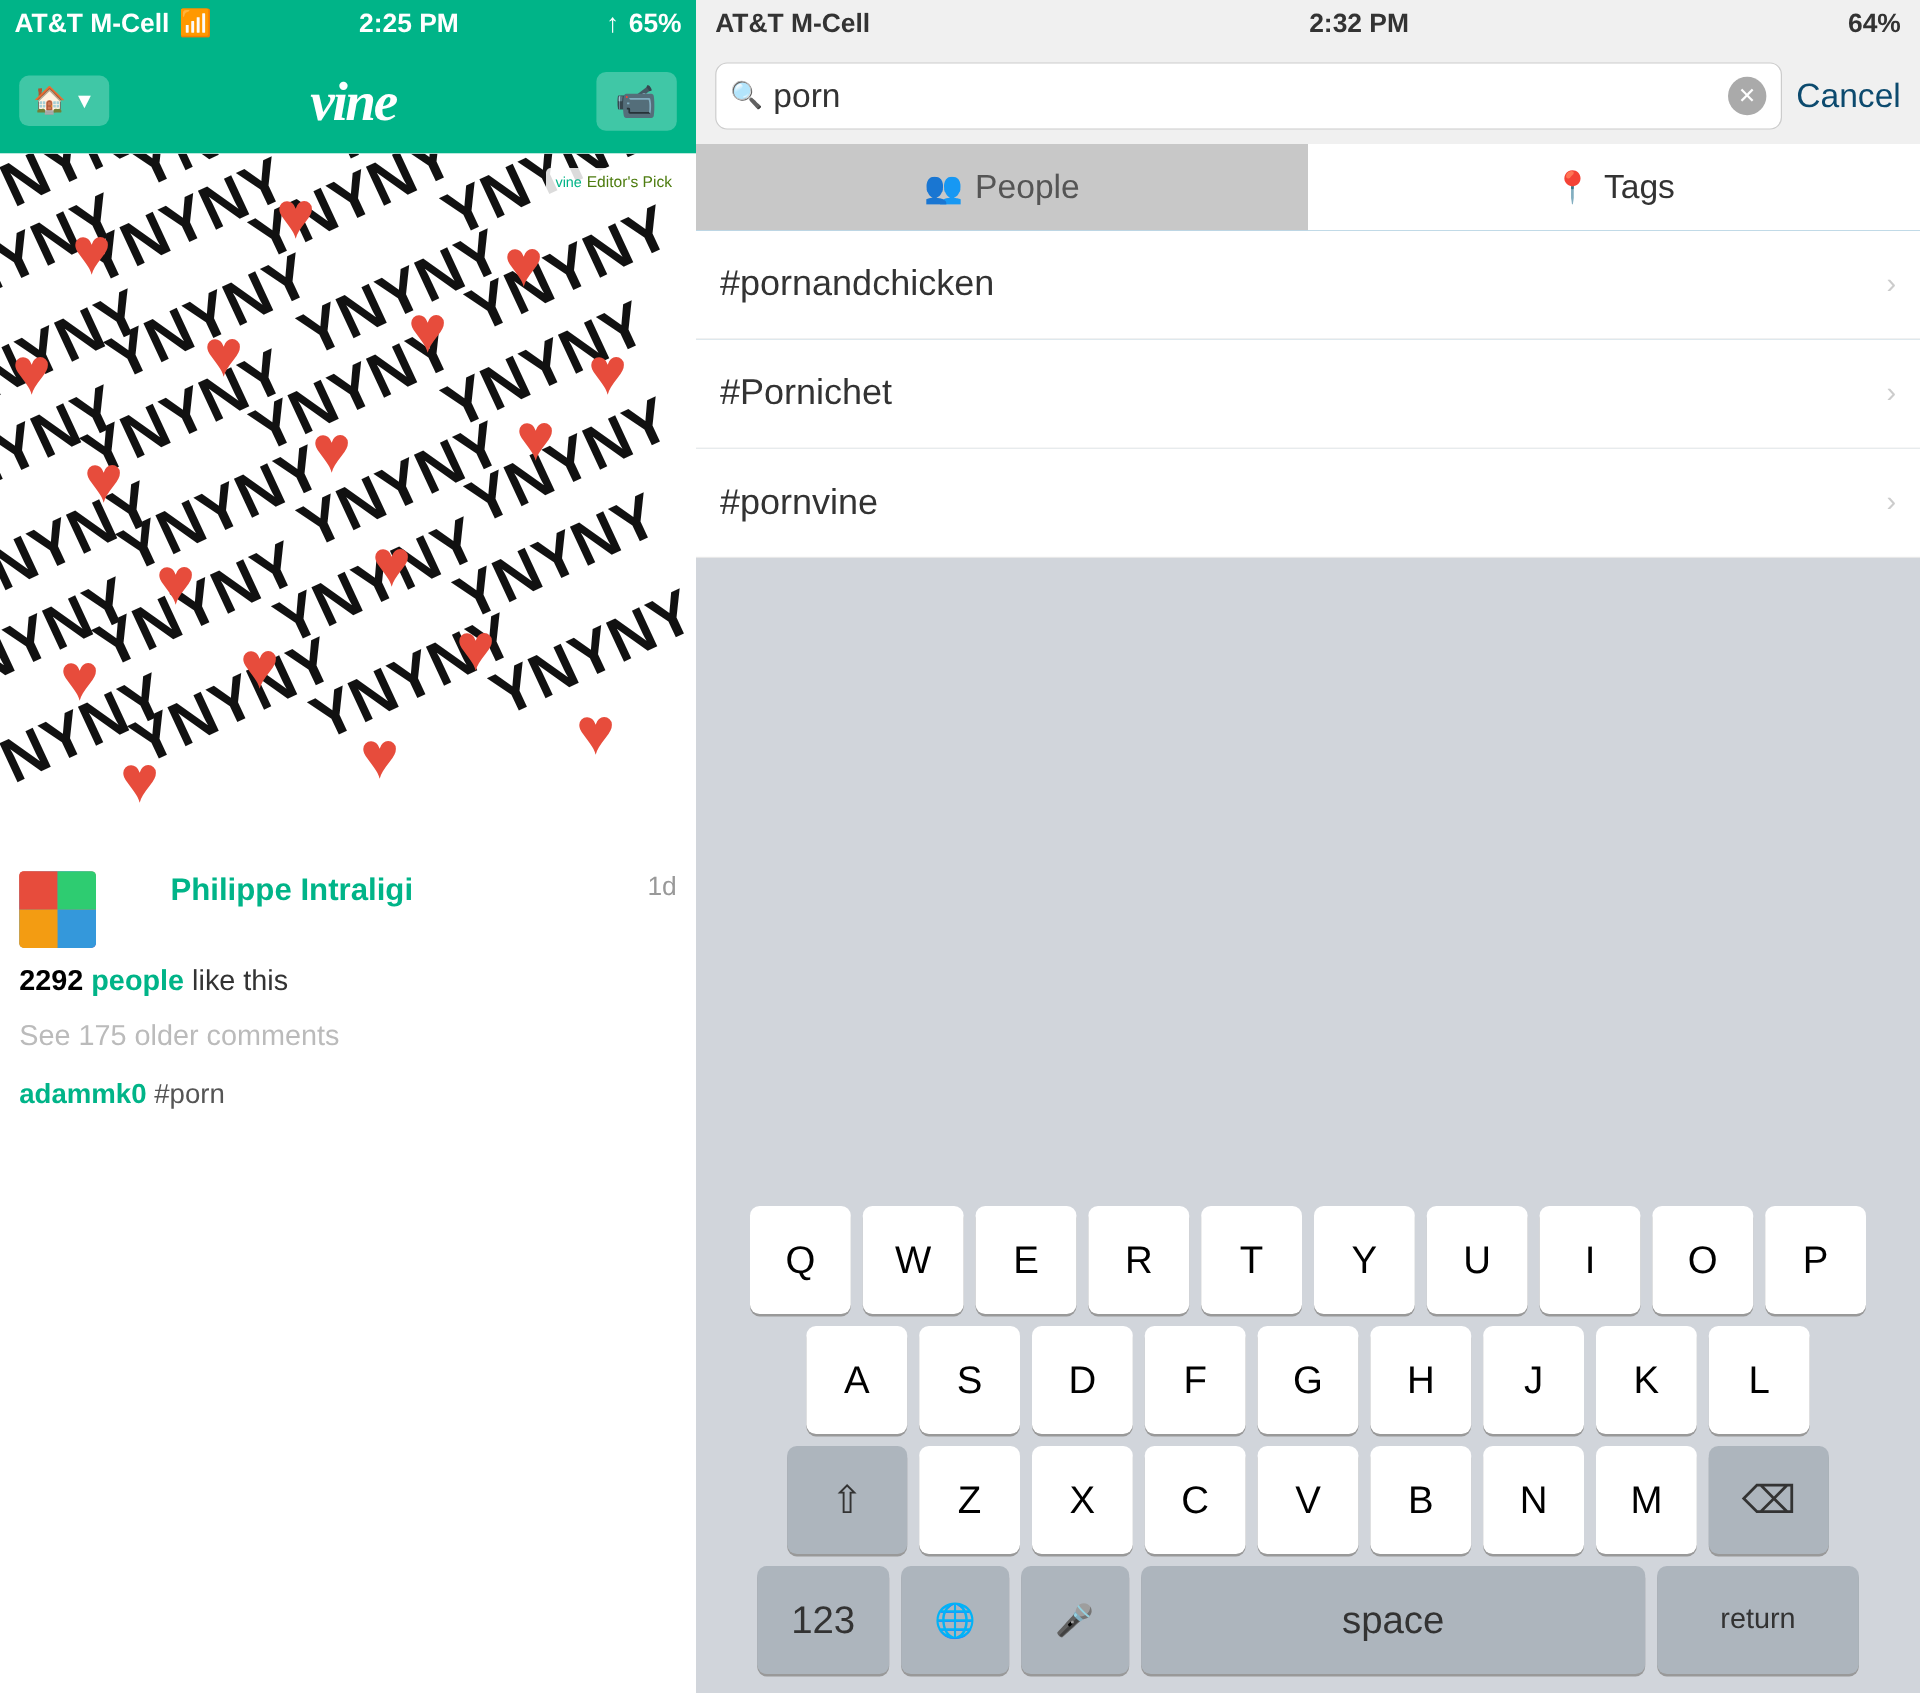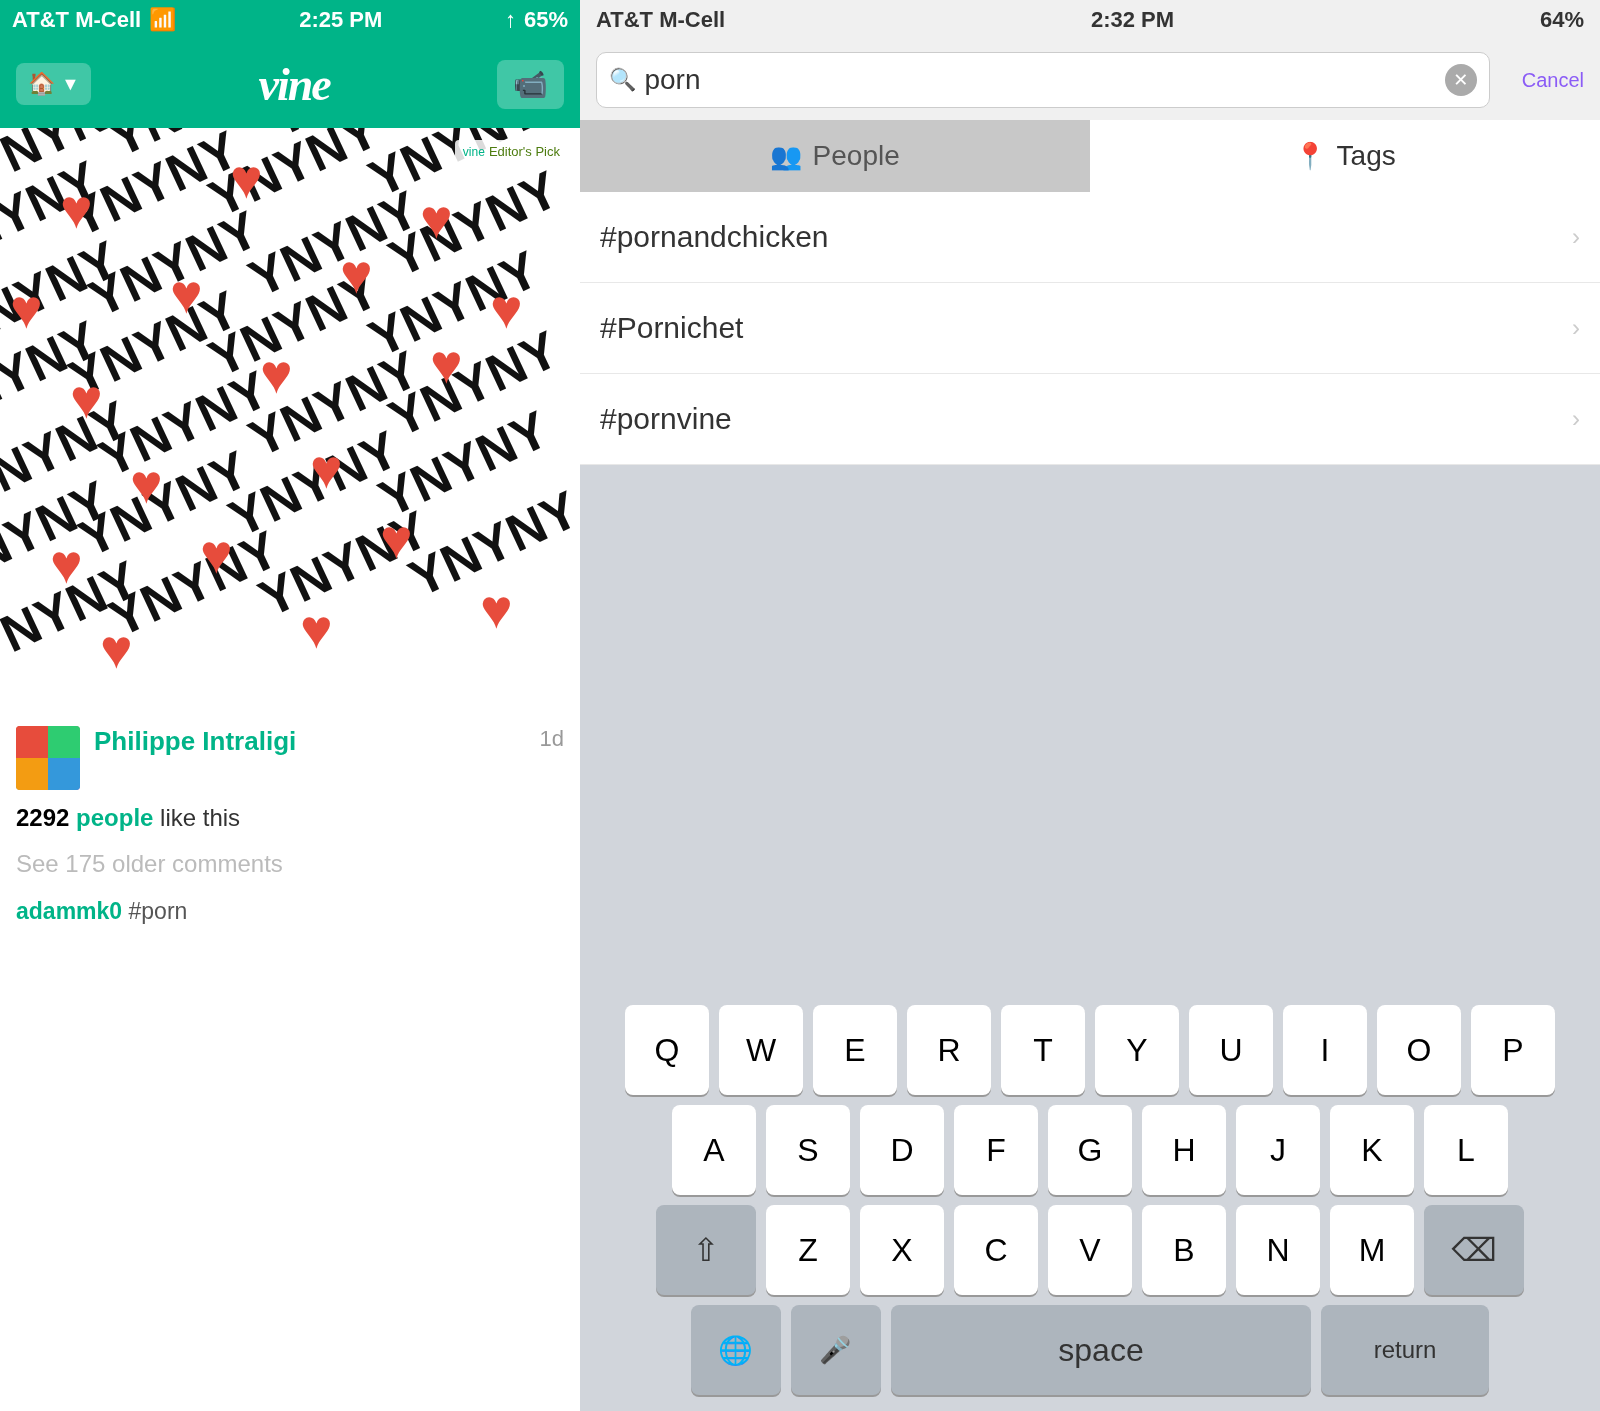--- a/index.html
+++ b/index.html
@@ -128,20 +128,21 @@
     .avatar-q1 { background: #e74c3c; }
     .avatar-q2 { background: #2ecc71; }
     .avatar-q3 { background: #f39c12; }
     .avatar-q4 { background: #3498db; }
 
     .post-info { flex: 1; }
     .post-author-name {
       color: #00b488;
       font-size: 26px;
       font-weight: 600;
+      margin-left: 48px;
     }
     .post-time {
       color: #999;
       font-size: 22px;
       float: right;
     }
     .post-tags {
       color: #00b488;
       font-size: 24px;
       line-height: 1.5;
@@ -226,28 +227,27 @@
       height: 32px;
       background: #aaa;
       border-radius: 50%;
       display: flex;
       align-items: center;
       justify-content: center;
       color: white;
       font-size: 18px;
     }
     .search-cancel-btn {
-      color: #8b5cf6;
-      font-size: 20px;
+      color: #0c4a6e;
+      font-size: 28px;
       font-weight: 400;
       white-space: nowrap;
       background: none;
       border: none;
       cursor: pointer;
-      margin-left: 20px;
     }
 
     
     .search-tabs {
       display: flex;
       background: #f0f0f0;
       padding: 0 0 0 0;
       height: 72px;
     }
     .tab-people {
@@ -580,20 +580,21 @@
       <div class="key">X</div>
       <div class="key">C</div>
       <div class="key">V</div>
       <div class="key">B</div>
       <div class="key">N</div>
       <div class="key">M</div>
       <div class="key key-special key-delete">⌫</div>
     </div>
 
     <div class="keyboard-row keyboard-bottom-row">
+      <div class="key key-special key-123">123</div>
       <div class="key key-special key-emoji">🌐</div>
       <div class="key key-special key-mic">🎤</div>
       <div class="key key-special key-space">space</div>
       <div class="key key-special key-return">return</div>
     </div>
   </div>
 
 </div>
 
 </body></html>

